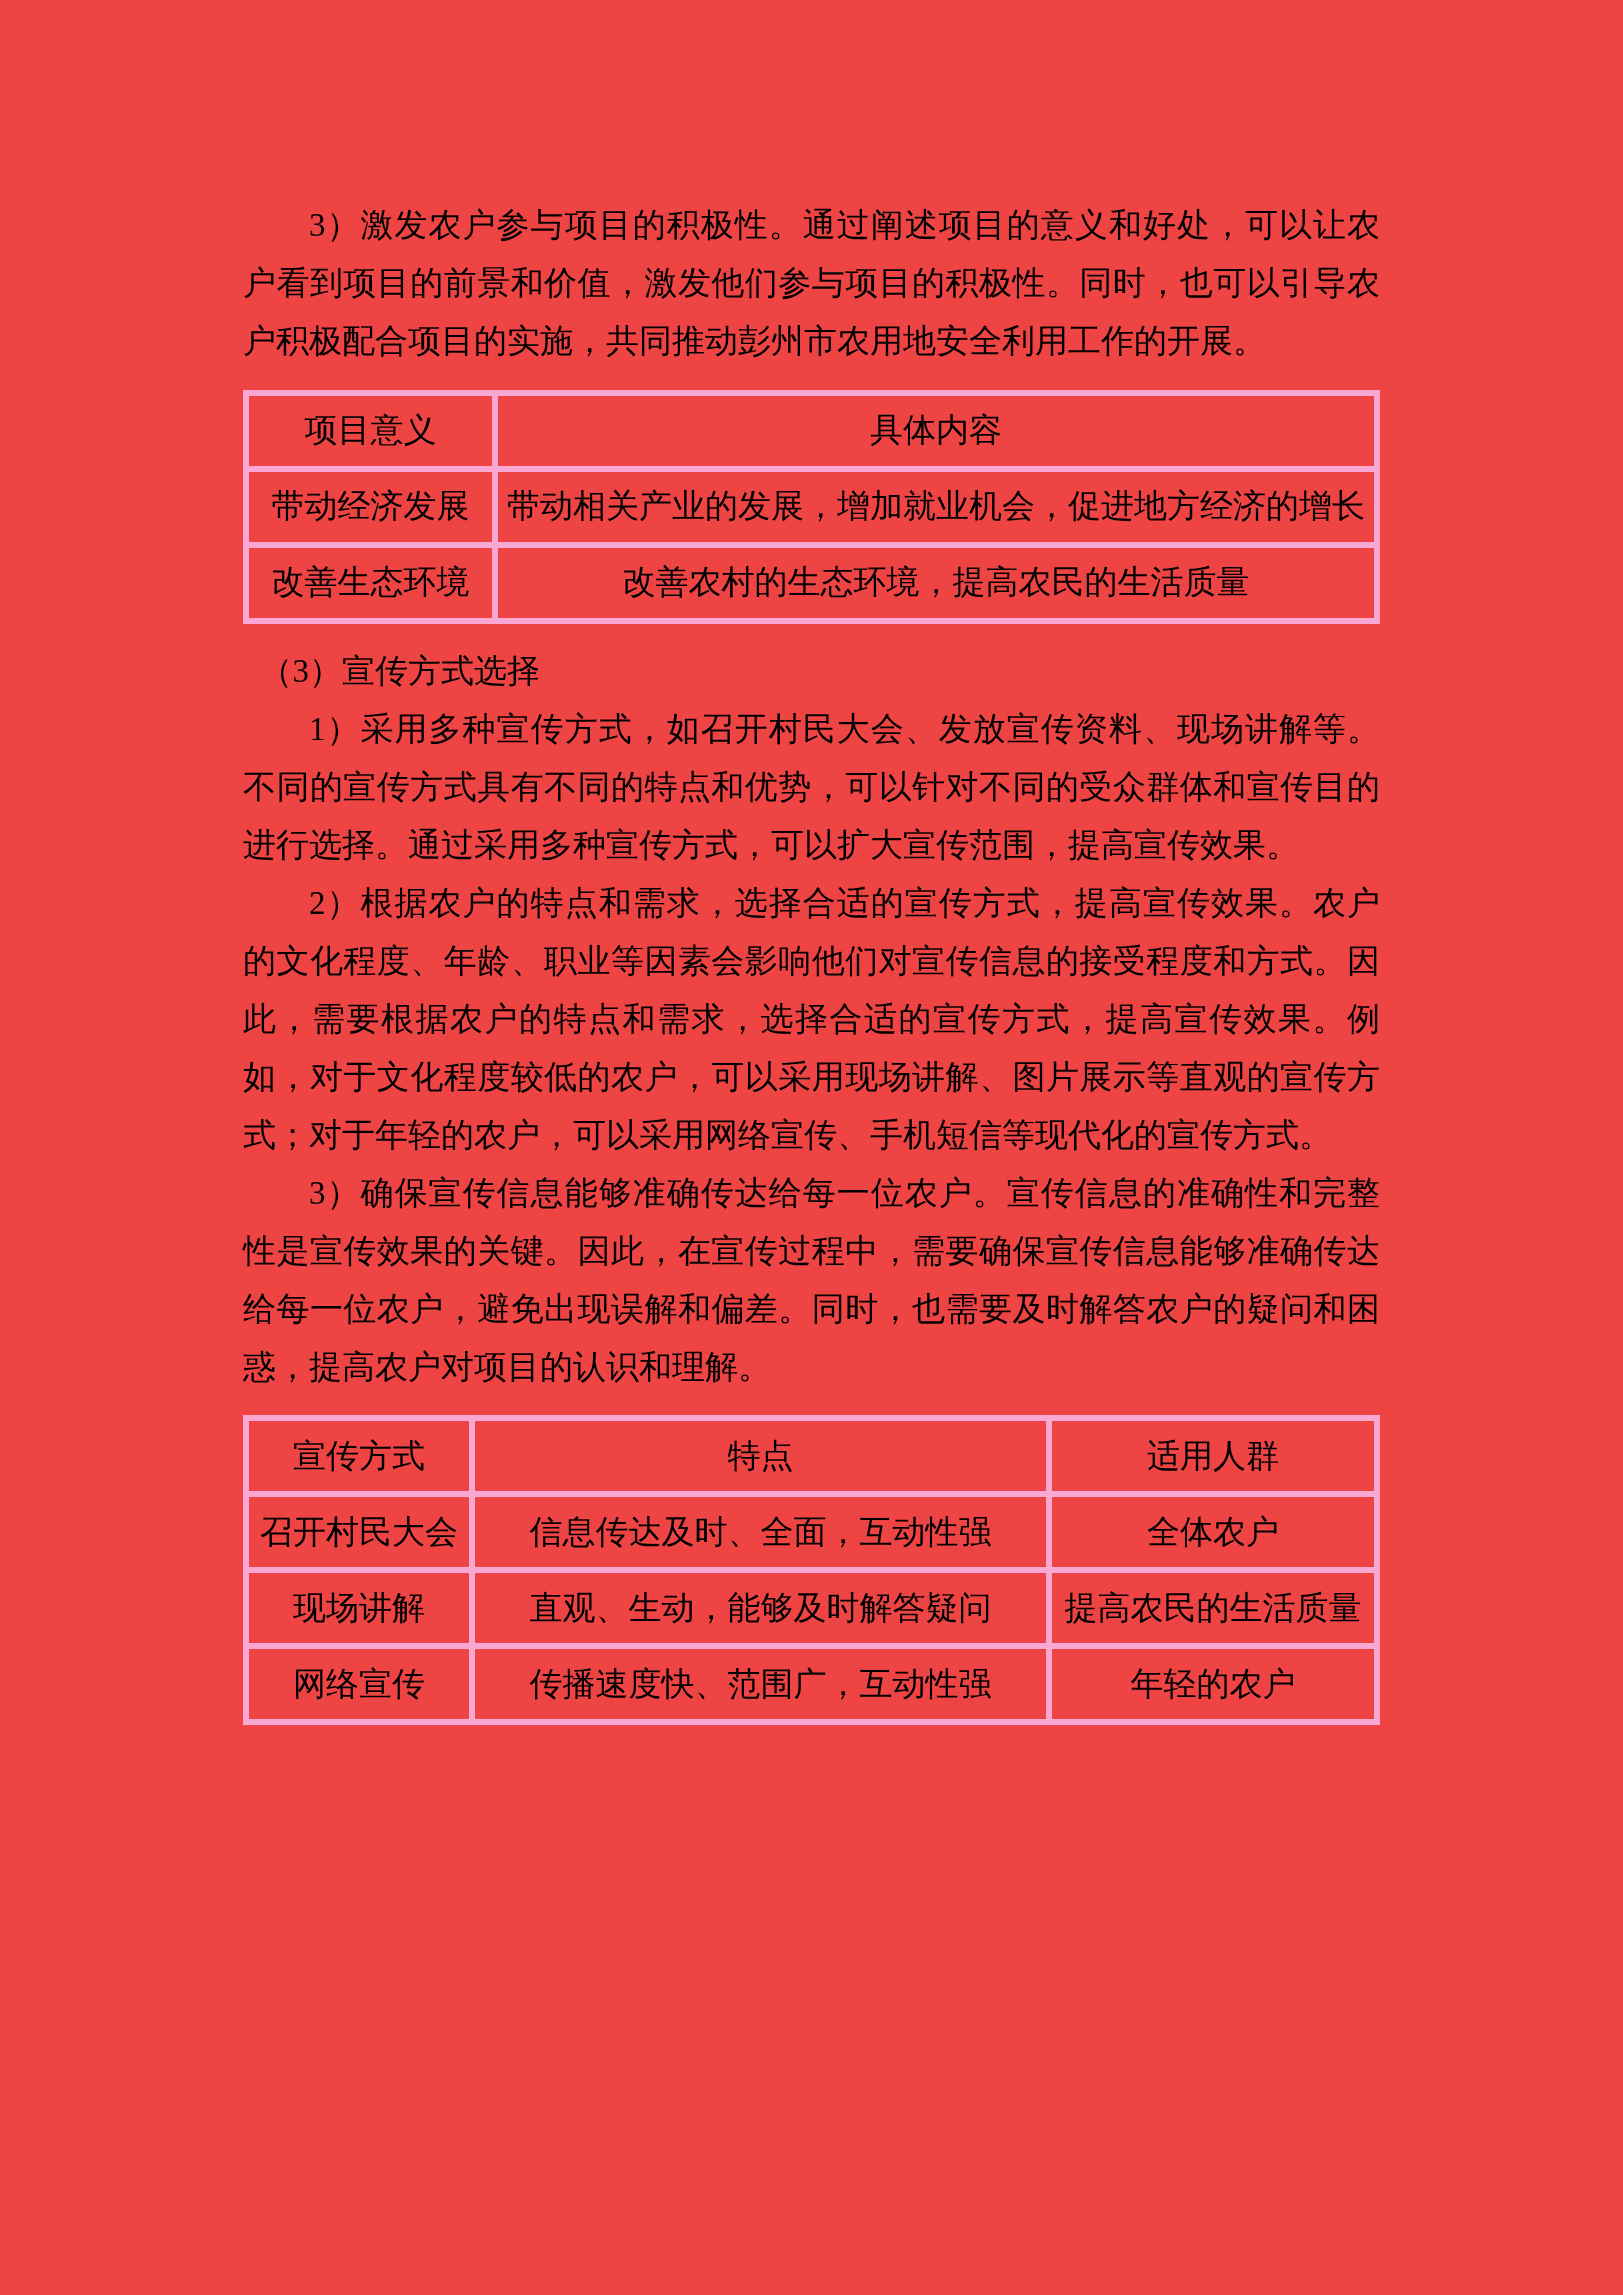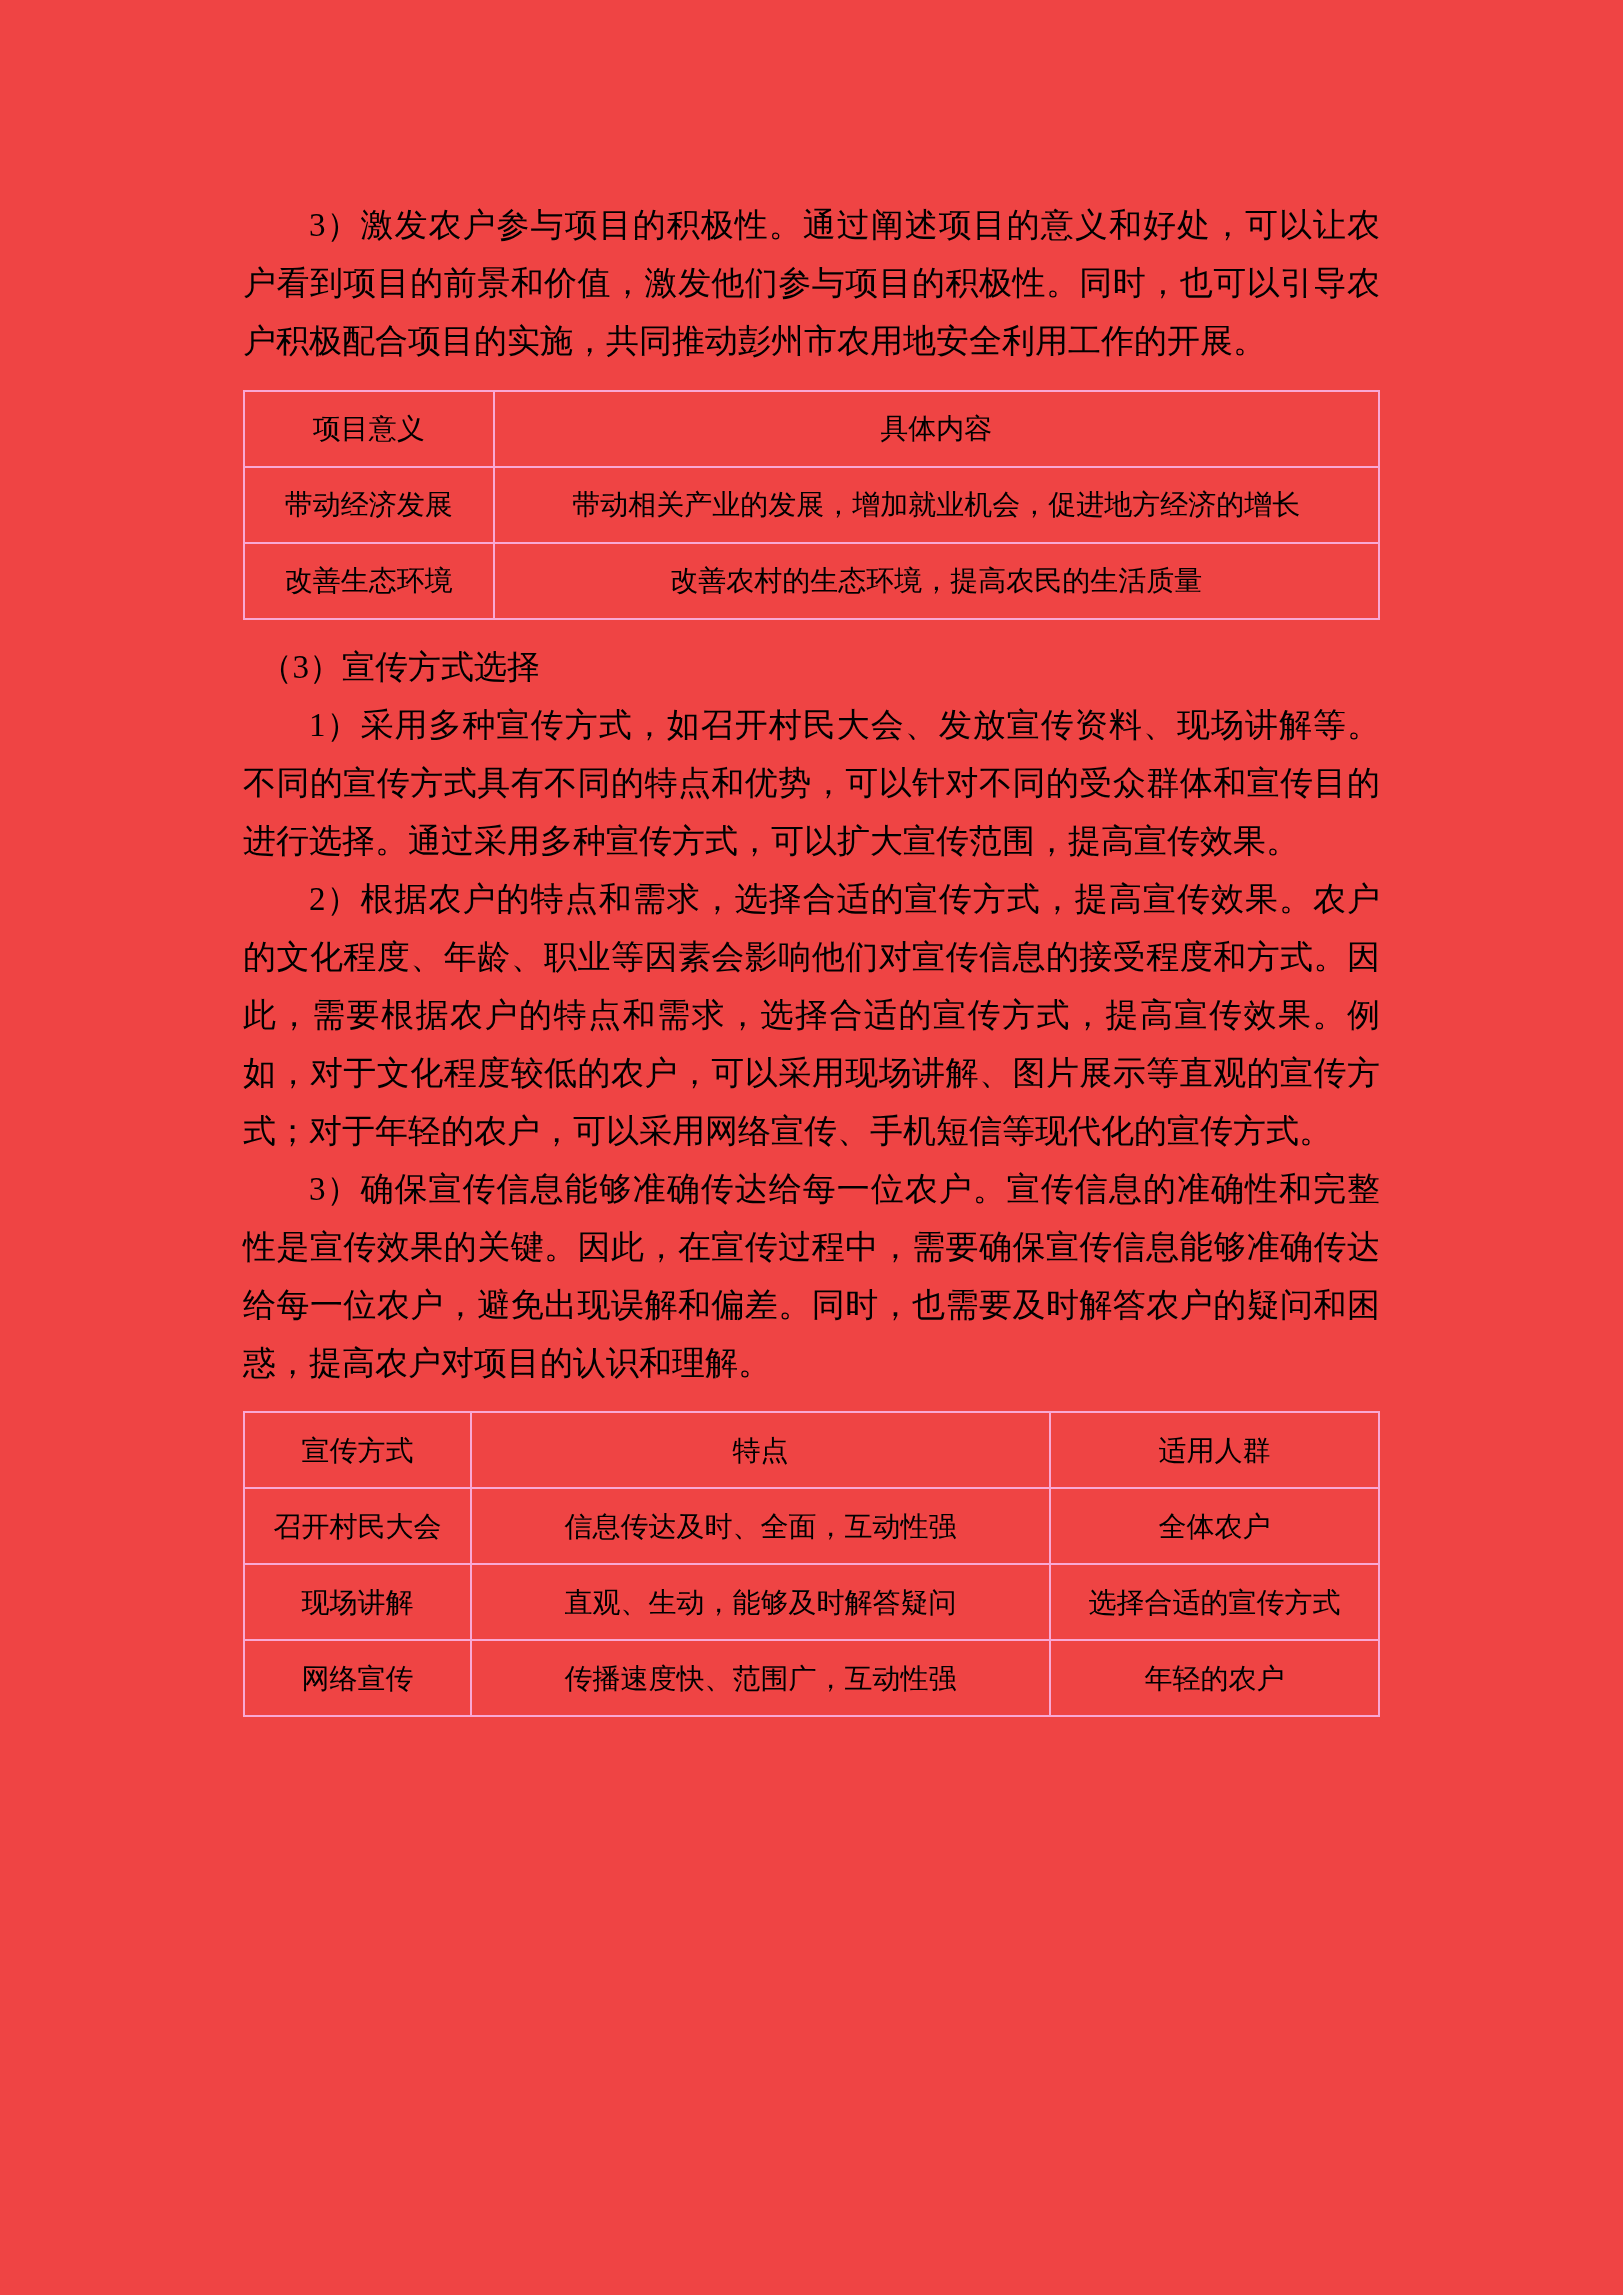--- a/index.html
+++ b/index.html
@@ -31,26 +31,26 @@
     margin-top: 18.3px;
   }
   table.doc-table {
     border-collapse: collapse;
     width: 100%;
     margin-top: 19.6px;
     table-layout: fixed;
   }
   table.doc-table th,
   table.doc-table td {
-    border: 2px solid #f9a8d4;
+    border: 6px solid #f9a8d4;
     height: 76px;
     text-align: center;
     vertical-align: middle;
     font-weight: normal;
-    font-size: 28px;
+    font-size: 33px;
     line-height: 41px;
     padding: 5.2px 6.5px;
   }
   table.t1 col.c1 { width: 22%; }
   table.t1 col.c2 { width: 78%; }
   table.t2 col.c1 { width: 20%; }
   table.t2 col.c2 { width: 51%; }
   table.t2 col.c3 { width: 29%; }
 </style>
 </head>
@@ -107,21 +107,21 @@
       </thead>
       <tbody>
         <tr>
           <td>召开村民大会</td>
           <td>信息传达及时、全面，互动性强</td>
           <td>全体农户</td>
         </tr>
         <tr>
           <td>现场讲解</td>
           <td>直观、生动，能够及时解答疑问</td>
-          <td>选择合适的宣传方式</td>
+          <td>提高农民的生活质量</td>
         </tr>
         <tr>
           <td>网络宣传</td>
           <td>传播速度快、范围广，互动性强</td>
           <td>年轻的农户</td>
         </tr>
       </tbody>
     </table>
 
   </div>

